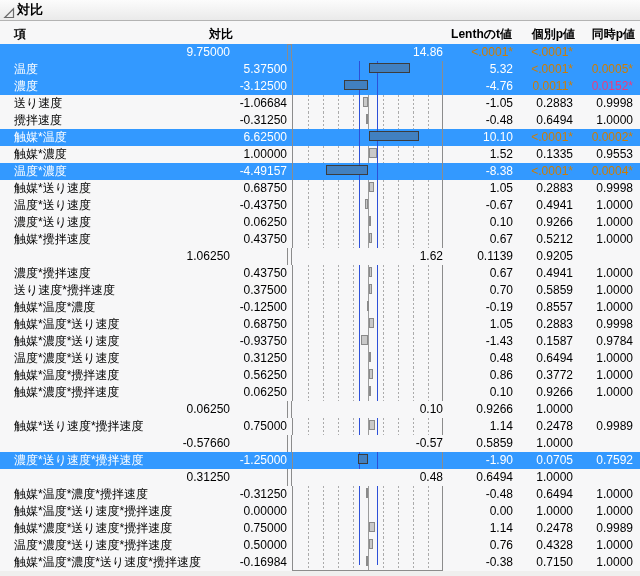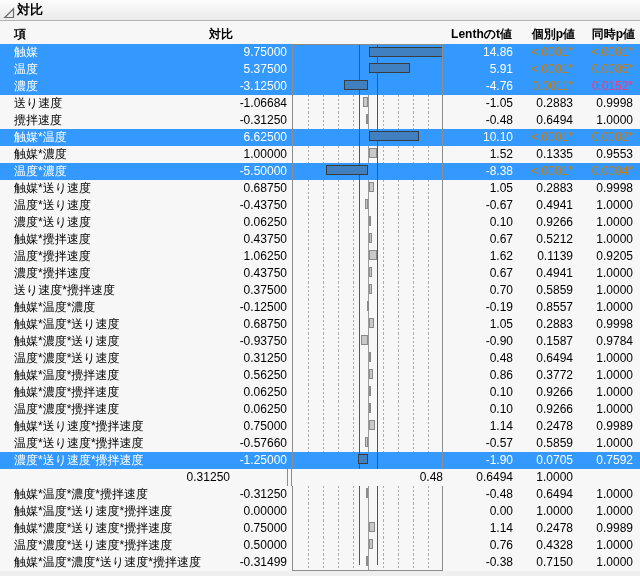--- a/index.html
+++ b/index.html
@@ -73,21 +73,20 @@
   <div class="hdr">
     <span class="h-term">項</span>
     <span class="h-contrast">対比</span>
     <span class="h-t">Lenthのt値</span>
     <span class="h-p1">個別p値</span>
     <span class="h-p2">同時p値</span>
   </div>
 
   <div id="rows">
       <div class="row hl">
-        <span class="c-term">触媒</span>
         <span class="c-contrast">9.75000</span>
         <span class="c-sp"></span>
         <span class="c-plot">
           <i class="rline" style="left: 66px;"></i>
           <i class="rline" style="left: 84px;"></i>
           <i class="bar" style="width: 74px; left: 76px;"></i>
         </span>
         <span class="c-t">14.86</span>
         <span class="c-p1 sig">&lt;.0001*</span>
         <span class="c-p2 sig">&lt;.0001*</span>
@@ -95,21 +94,21 @@
       </div>
       <div class="row hl">
         <span class="c-term">温度</span>
         <span class="c-contrast">5.37500</span>
         <span class="c-sp"></span>
         <span class="c-plot">
           <i class="rline" style="left: 66px;"></i>
           <i class="rline" style="left: 84px;"></i>
           <i class="bar" style="width: 41px; left: 76px;"></i>
         </span>
-        <span class="c-t">5.91</span>
+        <span class="c-t">5.32</span>
         <span class="c-p1 sig">&lt;.0001*</span>
         <span class="c-p2 sig">0.0005*</span>
         <span class="c-sp"></span>
       </div>
       <div class="row hl">
         <span class="c-term">濃度</span>
         <span class="c-contrast">-3.12500</span>
         <span class="c-sp"></span>
         <span class="c-plot">
           <i class="rline" style="left: 66px;"></i>
@@ -199,21 +198,21 @@
           <i class="rline" style="left: 84px;"></i>
           <i class="bar" style="width: 8px; left: 76px;"></i>
         </span>
         <span class="c-t">1.52</span>
         <span class="c-p1">0.1335</span>
         <span class="c-p2">0.9553</span>
         <span class="c-sp"></span>
       </div>
       <div class="row hl">
         <span class="c-term">温度*濃度</span>
-        <span class="c-contrast">-5.50000</span>
+        <span class="c-contrast">-4.49157</span>
         <span class="c-sp"></span>
         <span class="c-plot">
           <i class="rline" style="left: 66px;"></i>
           <i class="rline" style="left: 84px;"></i>
           <i class="bar" style="width: 42px; left: 33px;"></i>
         </span>
         <span class="c-t">-8.38</span>
         <span class="c-p1 sig">&lt;.0001*</span>
         <span class="c-p2 sig">0.0004*</span>
         <span class="c-sp"></span>
@@ -304,21 +303,20 @@
           <i class="rline" style="left: 66px;"></i>
           <i class="rline" style="left: 84px;"></i>
           <i class="bar" style="width: 3px; left: 76px;"></i>
         </span>
         <span class="c-t">0.67</span>
         <span class="c-p1">0.5212</span>
         <span class="c-p2">1.0000</span>
         <span class="c-sp"></span>
       </div>
       <div class="row">
-        <span class="c-term">温度*攪拌速度</span>
         <span class="c-contrast">1.06250</span>
         <span class="c-sp"></span>
         <span class="c-plot">
           <i class="gline" style="left: 15px;"></i>
           <i class="gline" style="left: 30px;"></i>
           <i class="gline" style="left: 45px;"></i>
           <i class="gline" style="left: 60px;"></i>
           <i class="gline" style="left: 90px;"></i>
           <i class="gline" style="left: 105px;"></i>
           <i class="gline" style="left: 120px;"></i>
@@ -436,21 +434,21 @@
           <i class="gline" style="left: 60px;"></i>
           <i class="gline" style="left: 90px;"></i>
           <i class="gline" style="left: 105px;"></i>
           <i class="gline" style="left: 120px;"></i>
           <i class="gline" style="left: 135px;"></i>
           <i class="cline" style="left: 75px;"></i>
           <i class="rline" style="left: 66px;"></i>
           <i class="rline" style="left: 84px;"></i>
           <i class="bar" style="width: 7px; left: 68px;"></i>
         </span>
-        <span class="c-t">-0.90</span>
+        <span class="c-t">-1.43</span>
         <span class="c-p1">0.1587</span>
         <span class="c-p2">0.9784</span>
         <span class="c-sp"></span>
       </div>
       <div class="row">
         <span class="c-term">温度*濃度*送り速度</span>
         <span class="c-contrast">0.31250</span>
         <span class="c-sp"></span>
         <span class="c-plot">
           <i class="gline" style="left: 15px;"></i>
@@ -511,21 +509,20 @@
           <i class="rline" style="left: 66px;"></i>
           <i class="rline" style="left: 84px;"></i>
           <i class="bar" style="width: 1px; left: 76px;"></i>
         </span>
         <span class="c-t">0.10</span>
         <span class="c-p1">0.9266</span>
         <span class="c-p2">1.0000</span>
         <span class="c-sp"></span>
       </div>
       <div class="row">
-        <span class="c-term">温度*濃度*攪拌速度</span>
         <span class="c-contrast">0.06250</span>
         <span class="c-sp"></span>
         <span class="c-plot">
           <i class="gline" style="left: 15px;"></i>
           <i class="gline" style="left: 30px;"></i>
           <i class="gline" style="left: 45px;"></i>
           <i class="gline" style="left: 60px;"></i>
           <i class="gline" style="left: 90px;"></i>
           <i class="gline" style="left: 105px;"></i>
           <i class="gline" style="left: 120px;"></i>
@@ -557,21 +554,20 @@
           <i class="rline" style="left: 66px;"></i>
           <i class="rline" style="left: 84px;"></i>
           <i class="bar" style="width: 6px; left: 76px;"></i>
         </span>
         <span class="c-t">1.14</span>
         <span class="c-p1">0.2478</span>
         <span class="c-p2">0.9989</span>
         <span class="c-sp"></span>
       </div>
       <div class="row">
-        <span class="c-term">温度*送り速度*攪拌速度</span>
         <span class="c-contrast">-0.57660</span>
         <span class="c-sp"></span>
         <span class="c-plot">
           <i class="gline" style="left: 15px;"></i>
           <i class="gline" style="left: 30px;"></i>
           <i class="gline" style="left: 45px;"></i>
           <i class="gline" style="left: 60px;"></i>
           <i class="gline" style="left: 90px;"></i>
           <i class="gline" style="left: 105px;"></i>
           <i class="gline" style="left: 120px;"></i>
@@ -708,21 +704,21 @@
           <i class="rline" style="left: 84px;"></i>
           <i class="bar" style="width: 4px; left: 76px;"></i>
         </span>
         <span class="c-t">0.76</span>
         <span class="c-p1">0.4328</span>
         <span class="c-p2">1.0000</span>
         <span class="c-sp"></span>
       </div>
       <div class="row">
         <span class="c-term">触媒*温度*濃度*送り速度*攪拌速度</span>
-        <span class="c-contrast">-0.31499</span>
+        <span class="c-contrast">-0.16984</span>
         <span class="c-sp"></span>
         <span class="c-plot">
           <i class="gline" style="left: 15px;"></i>
           <i class="gline" style="left: 30px;"></i>
           <i class="gline" style="left: 45px;"></i>
           <i class="gline" style="left: 60px;"></i>
           <i class="gline" style="left: 90px;"></i>
           <i class="gline" style="left: 105px;"></i>
           <i class="gline" style="left: 120px;"></i>
           <i class="gline" style="left: 135px;"></i>

